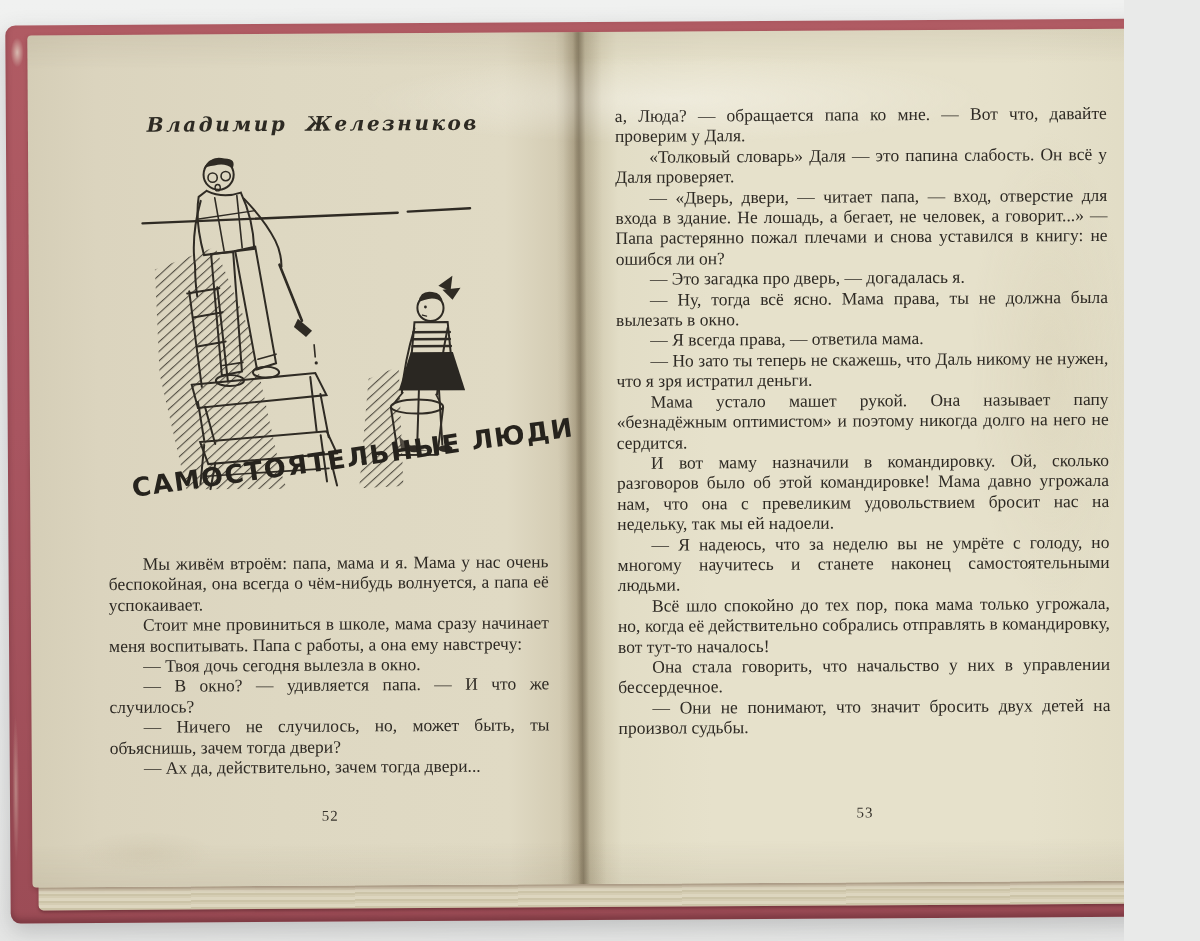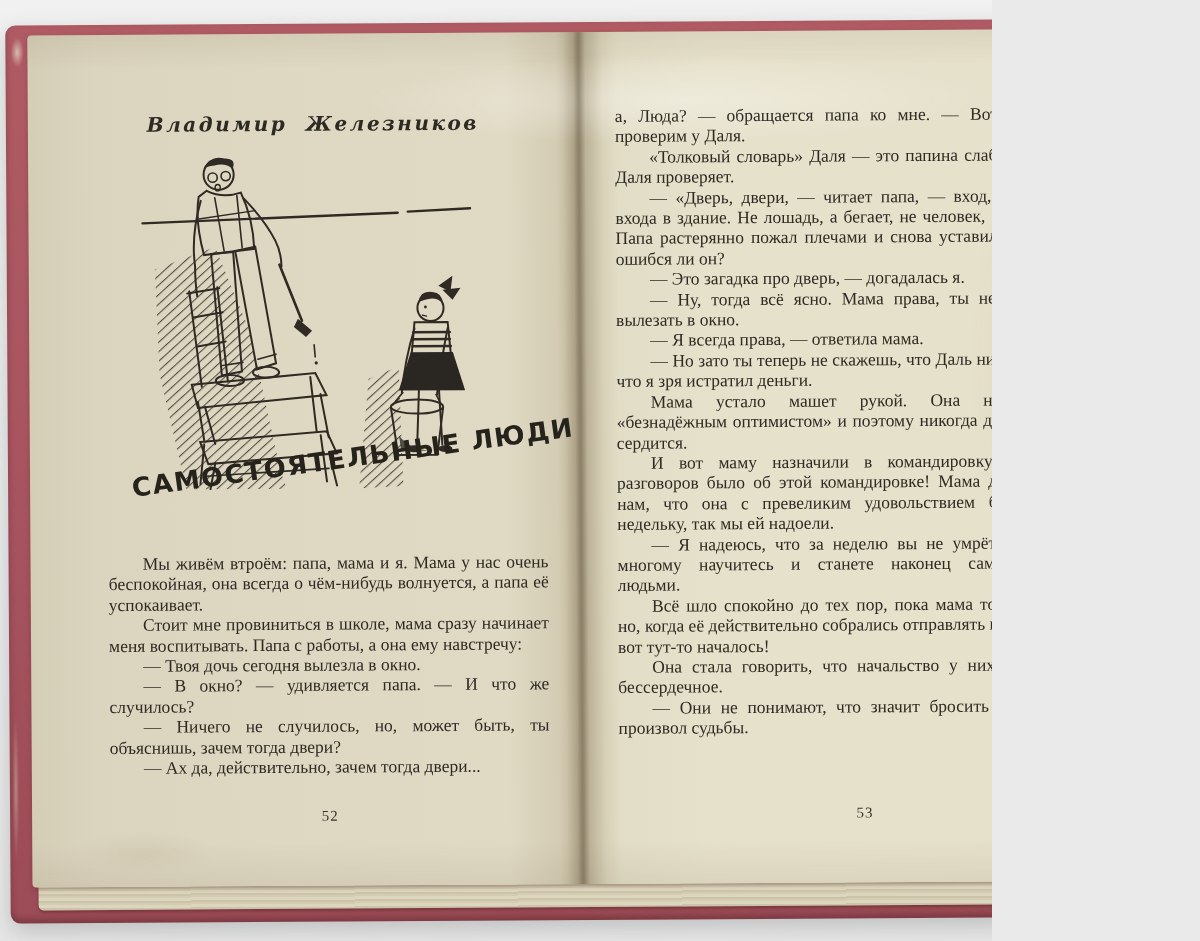--- a/index.html
+++ b/index.html
@@ -1,21 +1,21 @@
 <!DOCTYPE html>
 <html lang="ru"><head>
 <meta charset="utf-8">
 <style>
   html,body{margin:0;padding:0;}
   body{
     font-family:"Liberation Serif","DejaVu Serif",serif;
     background:#e9eae9;
   }
   .stage{
-    position:relative;width:992px;height:941px;overflow:hidden;
+    position:relative;width:1124px;height:941px;overflow:hidden;
     background:linear-gradient(180deg,#f0f1f0 0%,#ebecec 55%,#e6e7e6 100%);
   }
   
   .book{
     position:absolute;left:8px;top:22px;width:1182px;height:898px;
     background:linear-gradient(180deg,#b05b63 0%,#a85560 45%,#9c4c56 100%);
     border-radius:10px;
     transform:rotate(-0.35deg);
     box-shadow:0 8px 22px rgba(70,70,75,.25), inset 0 -4px 6px rgba(60,20,25,.35);
   }

